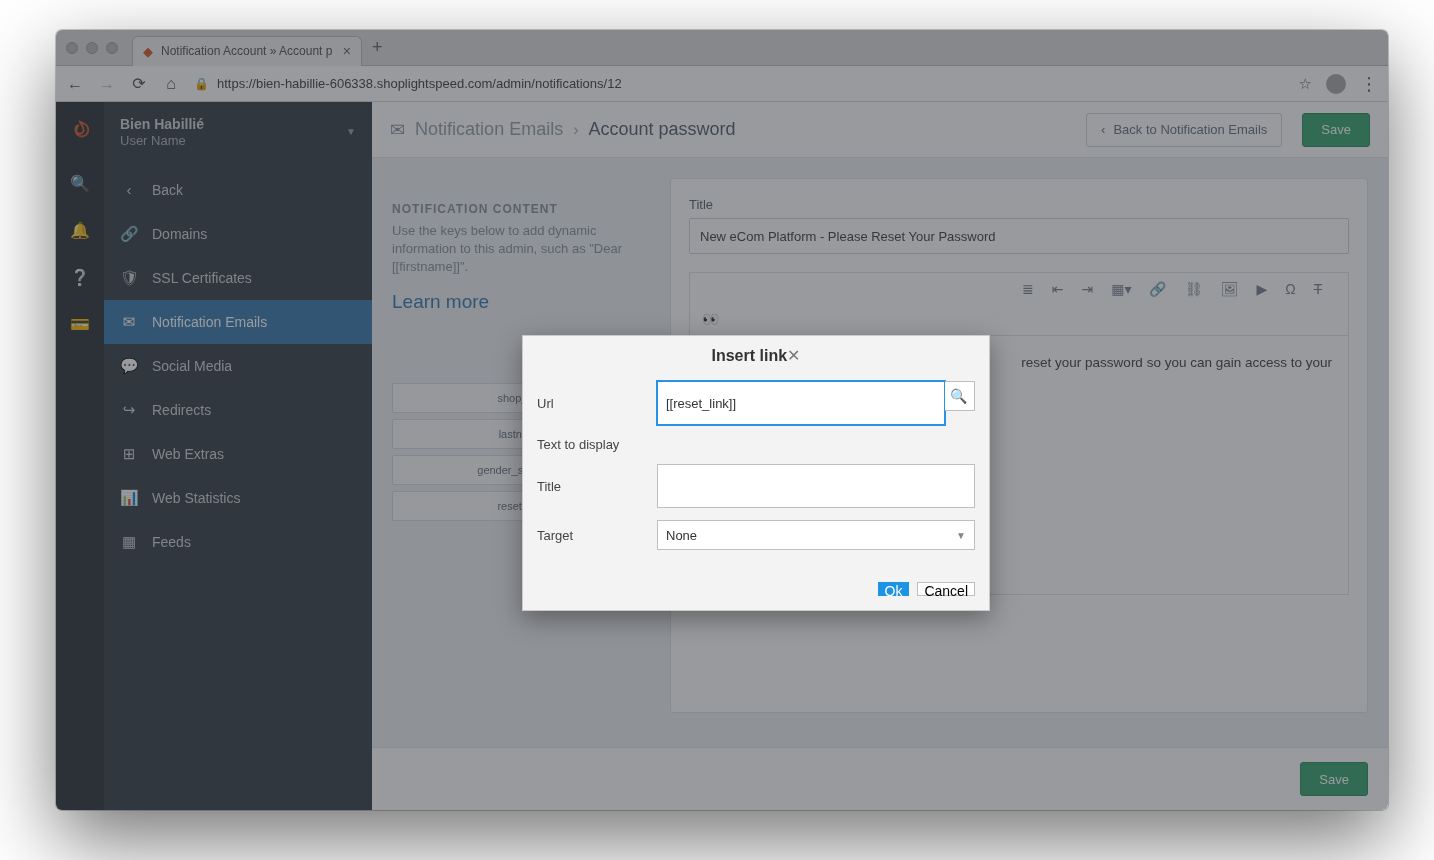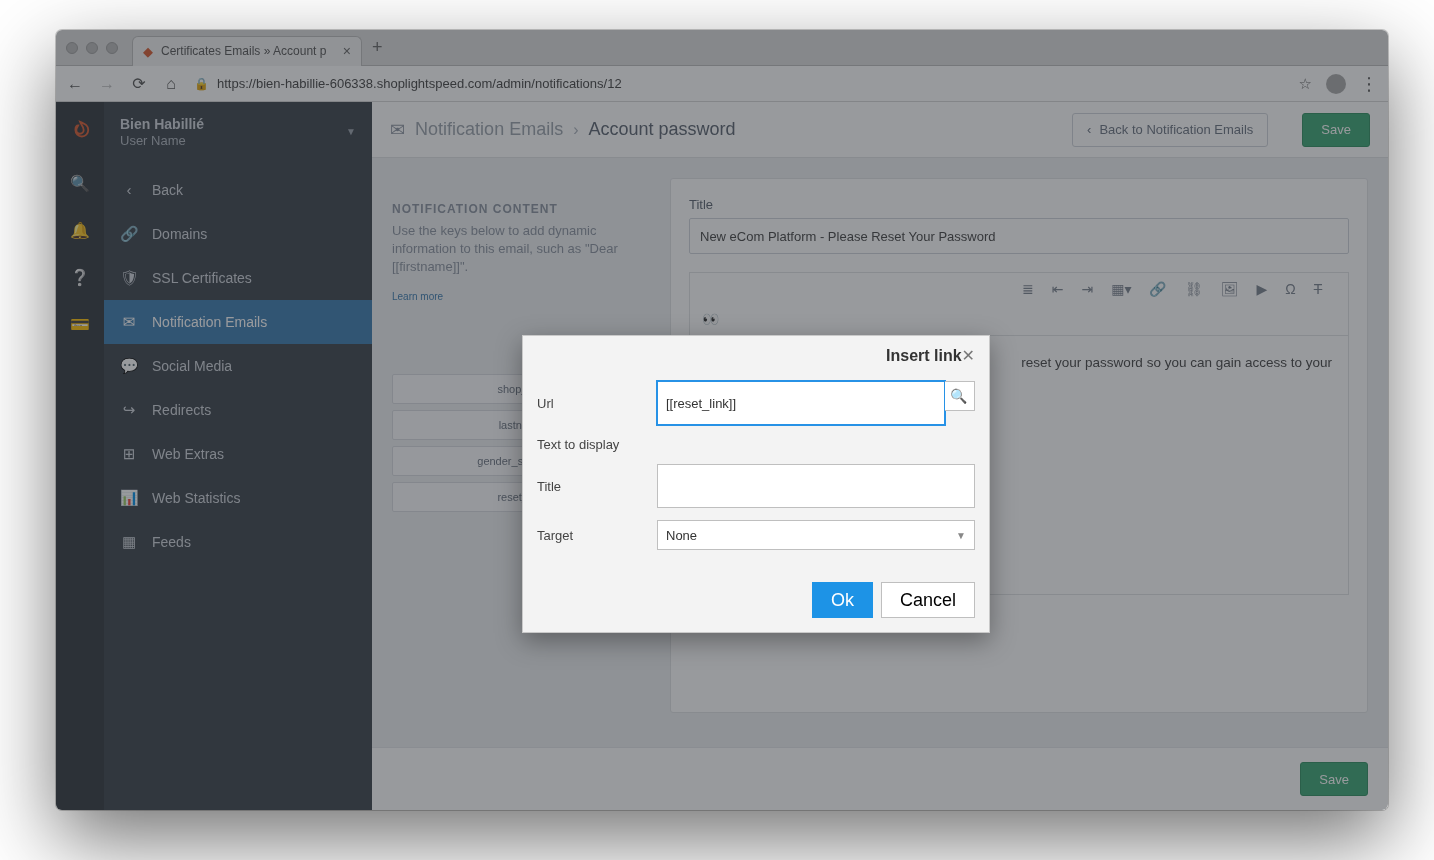--- a/index.html
+++ b/index.html
@@ -49,76 +49,76 @@
 
 
 .main { flex: 1; display: flex; flex-direction: column; }
 .mhead { height: 56px; background: #fff; border-bottom: 1px solid #e0e2e5; display: flex; align-items: center; padding: 0 18px; gap: 10px; }
 .mhead .bc-ico { color: #8b93a0; font-size: 18px; }
 .mhead .bc1 { color: #9aa2ab; font-size: 18px; }
 .mhead .bc-sep { color: #aab1bb; font-size: 16px; }
 .mhead .bc2 { color: #5a636f; font-size: 18px; }
 .mhead .spacer { flex: 1; }
 .btn-outline { height: 34px; padding: 0 14px; border: 1px solid #cfd4da; border-radius: 3px; background: #fff; color: #6a7380; font-size: 13px; display: flex; align-items: center; gap: 8px; cursor: pointer; }
-.btn-green { height: 34px; padding: 0 18px; border: 1px solid #2f8f61; border-radius: 3px; background: #3aa573; color: #fff; font-size: 13px; display: flex; align-items: center; cursor: pointer; margin-left: 24px; }
+.btn-green { height: 34px; padding: 0 18px; border: 1px solid #2f8f61; border-radius: 3px; background: #3aa573; color: #fff; font-size: 13px; display: flex; align-items: center; cursor: pointer; margin-left: 10px; }
 
 .mbody { flex: 1; padding: 20px; display: flex; gap: 20px; overflow: hidden; }
 .mleft { width: 258px; }
 .mleft h4 { font-size: 12px; letter-spacing: 1px; color: #8b93a0; text-transform: uppercase; margin-bottom: 6px; font-weight: 600; margin-top: 24px; }
 .mleft .desc { font-size: 13px; color: #8b93a0; line-height: 1.4; }
-.mleft .learn { display: inline-block; margin-top: 14px; font-size: 10px; color: #3b7baf; cursor: pointer; }
+.mleft .learn { display: inline-block; margin-top: 14px; font-size: 19px; color: #3b7baf; cursor: pointer; }
 .keys { margin-top: 70px; display: flex; flex-direction: column; gap: 6px; }
 .keys .krow { display: flex; gap: 6px; }
 .key { flex: 1; height: 30px; border: 1px solid #d8dbe0; background: #fcfcfd; border-radius: 2px; font-size: 11px; color: #6a7380; display: flex; align-items: center; justify-content: center; cursor: move; padding: 0 6px; white-space: nowrap; overflow: hidden; }
 
 .mright { flex: 1; background: #fff; border: 1px solid #e0e2e5; border-radius: 3px; padding: 18px; }
 .fld-label { font-size: 13px; color: #5a636f; margin-bottom: 6px; display: block; }
 .fld-input { width: 100%; height: 36px; border: 1px solid #cfd4da; border-radius: 2px; padding: 0 10px; font-size: 13px; color: #444; background: #fff; }
 
 .editor-tb { margin-top: 18px; display: flex; align-items: center; gap: 10px; color: #7a828e; flex-wrap: wrap; border: 1px solid #e0e2e5; border-bottom: none; padding: 6px 8px; min-height: 38px; }
 .editor-tb .tbtn { font-size: 14px; cursor: pointer; padding: 2px 4px; }
 .editor-body { border: 1px solid #e0e2e5; min-height: 260px; padding: 16px; font-size: 13.5px; color: #444; line-height: 1.7; }
 .editor-body p { margin-bottom: 14px; }
 
 .mfoot { margin-top: 14px; padding: 14px 20px; display: flex; justify-content: flex-end; border-top: 1px solid #e5e7ea; background: #fff; }
 
 
 .dim { position: absolute; inset: 0; background: rgba(40,44,50,0.48); }
 
 
 .modal { position: absolute; top: 305px; left: 466px; width: 468px; background: #f3f3f3; border: 1px solid #c9c9c9; box-shadow: 0 8px 24px rgba(0,0,0,0.35); }
-.modal-head { display: flex; align-items: center; justify-content: flex-end; padding: 10px 14px; }
+.modal-head { display: flex; align-items: center; justify-content: center; padding: 10px 14px; }
 .modal-head h3 { font-size: 16px; font-weight: 700; color: #333; }
 .modal-head .mclose { color: #777; font-size: 16px; cursor: pointer; }
 .modal-body { padding: 6px 14px 12px; }
 .mrow { display: flex; align-items: center; margin-bottom: 12px; }
 .mrow .mlbl { width: 120px; font-size: 13px; color: #444; }
 .mrow .mctl { flex: 1; display: flex; }
 .minput { flex: 1; height: 44px; border: 1px solid #bfbfbf; background: #fff; padding: 0 8px; font-size: 13px; color: #333; }
 .minput.url { border: 1px solid #2792e6; outline: 1px solid #2792e6; }
 .mbrowse { width: 30px; height: 30px; border: 1px solid #bfbfbf; border-left: none; background: #fff; display: flex; align-items: center; justify-content: center; cursor: pointer; font-size: 14px; color: #555; }
 .mselect { flex: 1; height: 30px; border: 1px solid #bfbfbf; background: #fff; padding: 0 8px; font-size: 13px; color: #333; display: flex; align-items: center; justify-content: space-between; cursor: pointer; }
 .modal-foot { display: flex; justify-content: flex-end; gap: 8px; padding: 8px 14px 14px; }
-.mbtn { height: 36px; padding: 0 18px; border: 1px solid #bfbfbf; background: #fff; font-size: 18px; cursor: pointer; }
+.mbtn { height: 14px; padding: 0 6px; border: 1px solid #bfbfbf; background: #fff; font-size: 14px; cursor: pointer; }
 .mbtn.primary { background: #1d93e6; border-color: #1d93e6; color: #fff; }
 </style>
 </head>
 <body>
 
 <div class="window">
 
   <div class="titlebar">
     <div class="traffic">
       <span></span>
       <span></span>
       <span></span>
     </div>
     <div class="tab">
       <span class="flame">◆</span>
-      <span class="ttxt">Certificates Emails » Account p</span>
+      <span class="ttxt">Notification Account » Account p</span>
       <span class="tx">×</span>
     </div>
     <span class="newtab">+</span>
   </div>
 
   <div class="addrbar">
     <span class="navbtn">←</span>
     <span class="navbtn fwd">→</span>
     <span class="navbtn">⟳</span>
     <span class="navbtn">⌂</span>
@@ -205,21 +205,21 @@
           <span>Back to Notification Emails</span>
         </button>
         <button class="btn-green">
           <span>Save</span>
         </button>
       </div>
 
       <div class="mbody">
         <div class="mleft">
           <h4>NOTIFICATION CONTENT</h4>
-          <p class="desc">Use the keys below to add dynamic information to this email, such as "Dear [[firstname]]".</p>
+          <p class="desc">Use the keys below to add dynamic information to this admin, such as "Dear [[firstname]]".</p>
           <a class="learn">Learn more</a>
           <div class="keys">
             <div class="krow">
                 <div class="key">shop_title</div>
               </div>
             <div class="krow">
                 <div class="key">lastname</div>
               </div>
             <div class="krow">
                 <div class="key">gender_salutation</div>

